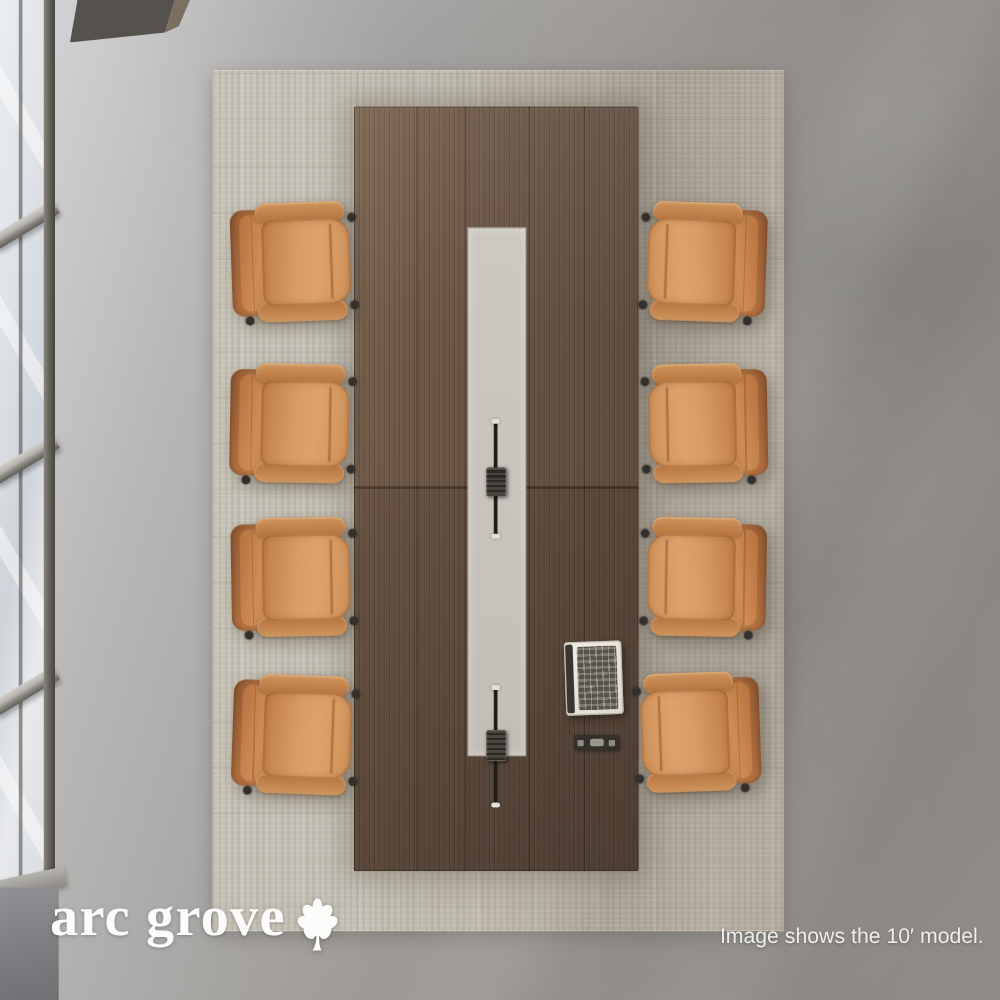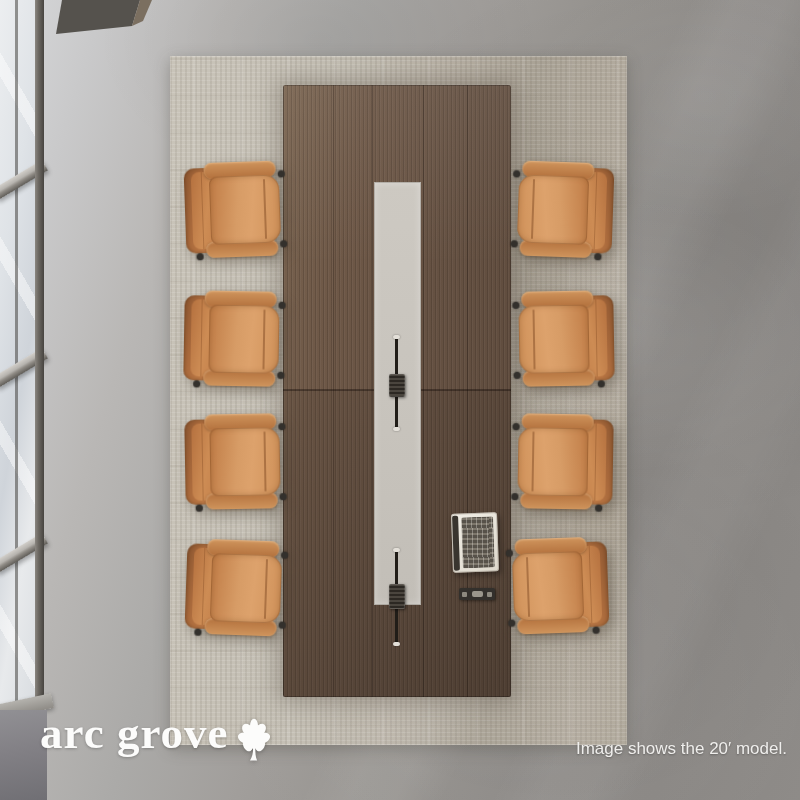--- a/index.html
+++ b/index.html
@@ -293,15 +293,15 @@
       <ellipse cx="25" cy="13" rx="5.5" ry="8" transform="rotate(35 25 13)"></ellipse>
       <ellipse cx="7.5" cy="22" rx="5.5" ry="8" transform="rotate(-62 7.5 22)"></ellipse>
       <ellipse cx="28.5" cy="22" rx="5.5" ry="8" transform="rotate(62 28.5 22)"></ellipse>
       <ellipse cx="11" cy="30" rx="5" ry="7" transform="rotate(-26 11 30)"></ellipse>
       <ellipse cx="25" cy="30" rx="5" ry="7" transform="rotate(26 25 30)"></ellipse>
       <ellipse cx="18" cy="21" rx="7" ry="13"></ellipse>
       <path d="M17 33 C17 39 16 43 13.5 47 L21.5 47 C19.5 43 19.5 38 19.5 33 Z"></path>
     </svg>
   </div>
 
-  <div class="caption">Image shows the 20′ model.</div>
+  <div class="caption">Image shows the 10′ model.</div>
 
 </div>
 
 </body></html>

